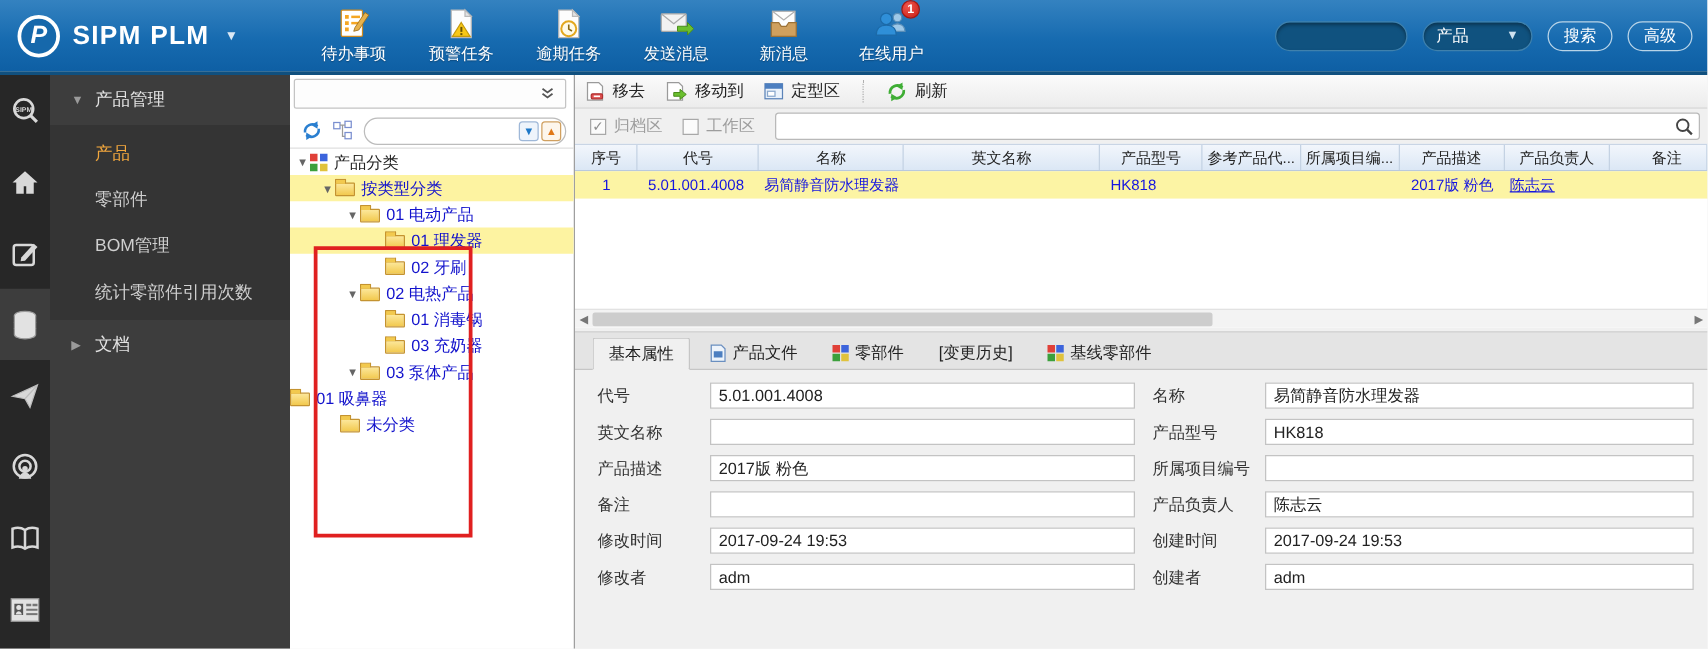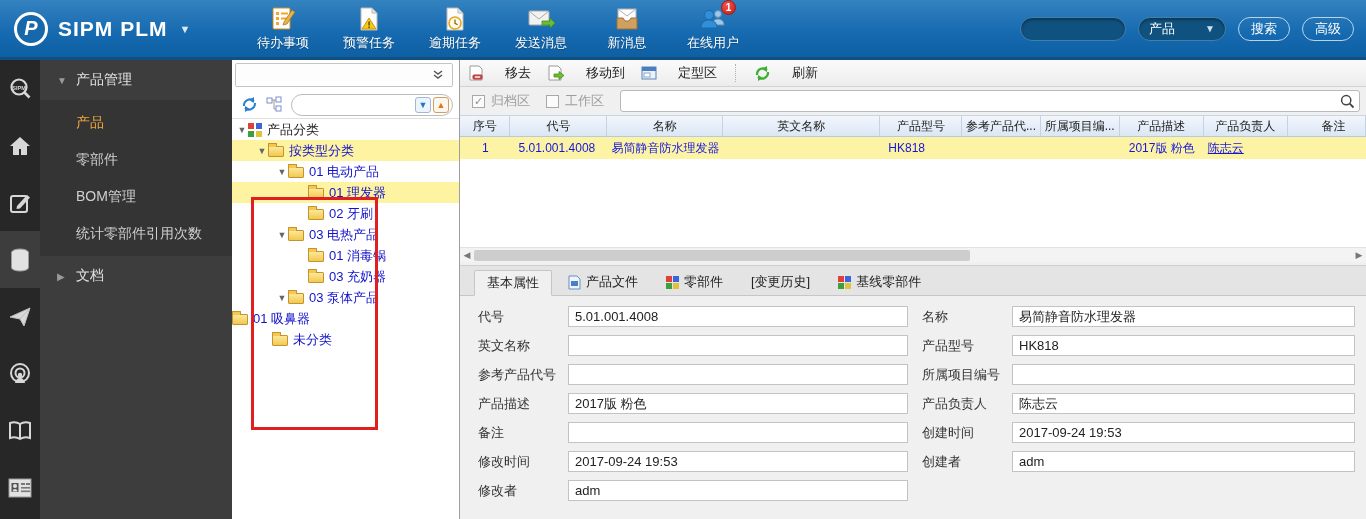--- a/index.html
+++ b/index.html
@@ -74,21 +74,21 @@
   .grid-ico .r { left:0; top:0; background:#e04038; }
   .grid-ico .b { right:0; top:0; background:#3c64dc; }
   .grid-ico .g { left:0; bottom:0; background:#3ca03c; }
   .grid-ico .y { right:0; bottom:0; background:#e0c23c; }
   .red-box { position:absolute; left:19px; top:78px; width:127px; height:233px; border:3px solid #e02020; pointer-events:none; }
 
   
   .main { position:absolute; left:460px; top:60px; width:906px; height:459px; background:#f0f0f0; }
   .main-toolbar { height:27px; background:linear-gradient(#fbfbfb,#ececec); border-bottom:1px solid #d2d2d2;
     display:flex; align-items:center; gap:16px; padding-left:8px; }
-  .tb-btn { display:flex; align-items:center; gap:21px; cursor:pointer; color:#222; font-size:13px; }
+  .tb-btn { display:flex; align-items:center; gap:6px; cursor:pointer; color:#222; font-size:13px; }
   .tb-sep { width:1px; height:18px; border-left:1px dotted #b0b0b0; margin:0 2px; }
   .filter-row { height:28px; display:flex; align-items:center; gap:6px; padding-left:12px; background:#f0f0f0; }
   .cbx { width:13px; height:13px; border:1px solid #a8a8a8; background:#fbfbfb; display:flex;
     align-items:center; justify-content:center; font-size:11px; color:#8e8e8e; cursor:pointer; }
   .cbx-lbl { color:#9d9d9d; margin-right:10px; font-size:13px; }
   .grid-search { flex:1; height:22px; margin-right:6px; border:1px solid #b9b9b9; border-radius:3px; background:#fff;
     display:flex; align-items:center; padding:0 4px 0 8px; }
   .grid-search input { border:none; outline:none; flex:1; font-size:12px; background:transparent; }
 
   .table { background:#fff; }
@@ -371,21 +371,21 @@
         <span class="folder"></span>
         <span class="tree-label">01 理发器</span>
       </div>
       <div class="tree-row" style="padding-left:76px">
         <span class="folder"></span>
         <span class="tree-label">02 牙刷</span>
       </div>
       <div class="tree-row" style="padding-left:44px">
         <span class="tcaret">▼</span>
           <span class="folder"></span>
-        <span class="tree-label">03 电热产品</span>
+        <span class="tree-label">02 电热产品</span>
       </div>
       <div class="tree-row" style="padding-left:76px">
         <span class="folder"></span>
         <span class="tree-label">01 消毒锅</span>
       </div>
       <div class="tree-row" style="padding-left:76px">
         <span class="folder"></span>
         <span class="tree-label">03 充奶器</span>
       </div>
       <div class="tree-row" style="padding-left:44px">
@@ -582,24 +582,20 @@
       <div class="fcol left">
         <div class="frow">
             <span class="flabel">代号</span>
             <input value="5.01.001.4008" style="">
           </div>
         <div class="frow">
             <span class="flabel">英文名称</span>
             <input value="" style="">
           </div>
         <div class="frow">
-            <span class="flabel">参考产品代号</span>
-            <input value="" style="">
-          </div>
-        <div class="frow">
             <span class="flabel">产品描述</span>
             <input value="2017版 粉色" style="">
           </div>
         <div class="frow">
             <span class="flabel">备注</span>
             <input value="" style="">
           </div>
         <div class="frow">
             <span class="flabel">修改时间</span>
             <input value="2017-09-24 19:53" style="">

